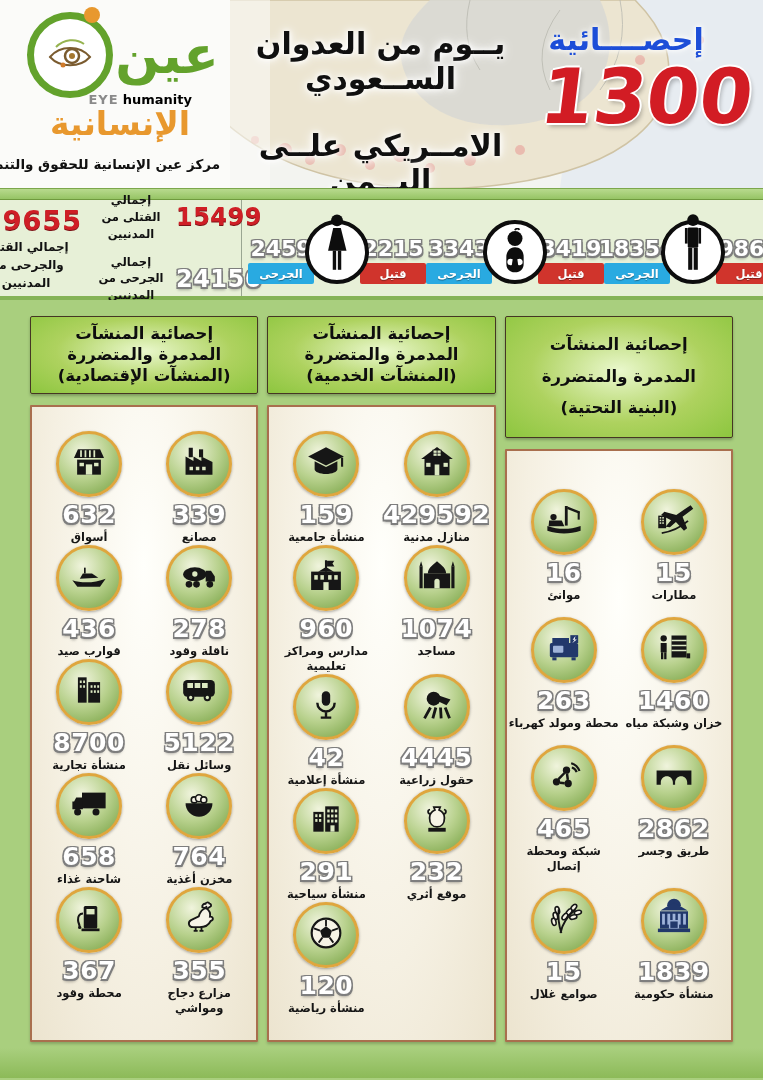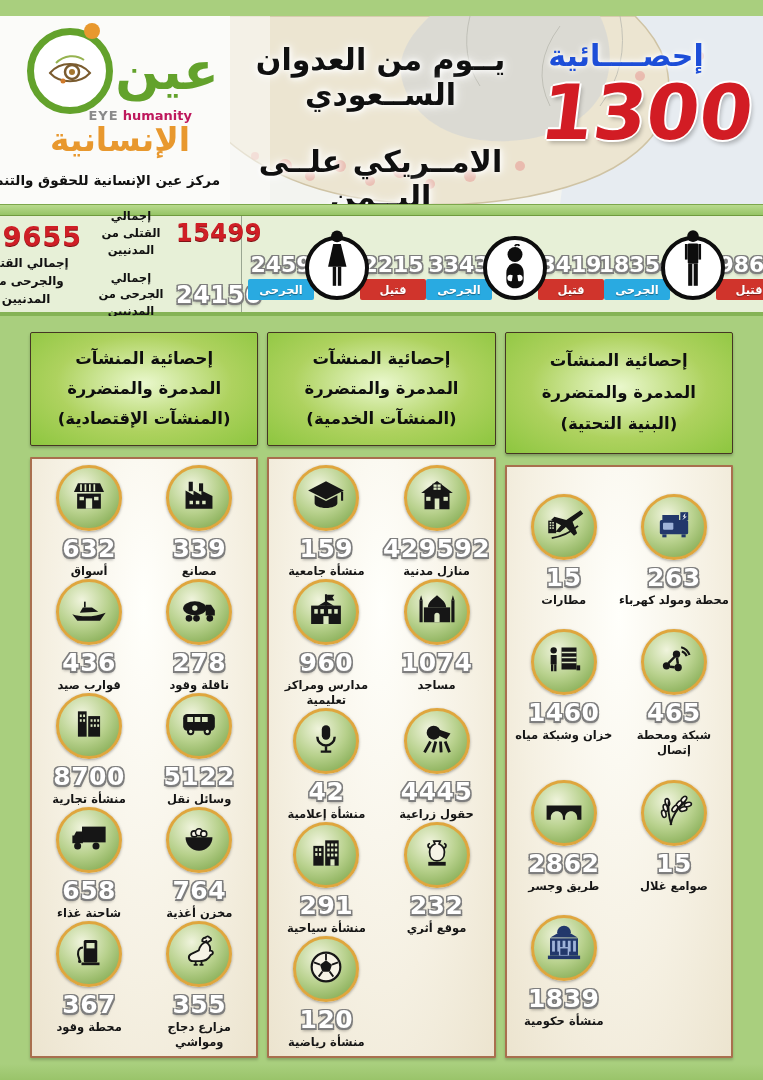--- a/index.html
+++ b/index.html
@@ -1,30 +1,30 @@
 <!DOCTYPE html>
 <html lang="ar"><head>
 <meta charset="utf-8">
 <style>
   html,body{margin:0;padding:0;width:763px;height:1080px;overflow:hidden;
     font-family:"DejaVu Sans",sans-serif;background:#a9cf7e;}
-  #page{position:relative;width:763px;height:928px;margin-top:16px;}
+  #page{position:relative;width:763px;height:928px;}
 
   
   #header{position:relative;width:763px;height:188px;background:#fbfbf9;overflow:hidden;}
   #map-bg{position:absolute;inset:0;}
   #logo{position:absolute;left:20px;top:12px;width:200px;text-align:center;z-index:3;}
   .logo-row{display:flex;align-items:center;justify-content:center;gap:2px;}
   .eye-badge{width:72px;height:72px;border-radius:50%;background:#fff;border:7px solid #63a22c;
     display:flex;align-items:center;justify-content:center;position:relative;}
   .eye-dot{position:absolute;top:-12px;right:6px;width:16px;height:16px;border-radius:50%;background:#e8982e;}
   .logo-ar-main{font-size:52px;font-weight:bold;color:#63a22c;line-height:1;margin-right:-6px;}
   .logo-en{font-size:13px;margin-top:-6px;text-align:right;padding-right:28px;}
   .logo-en .eye{color:#8a8a8a;font-weight:bold;letter-spacing:1px;}
-  .logo-en .hum{color:#be185d;font-weight:bold;}
+  .logo-en .hum{color:#000000;font-weight:bold;}
   .logo-ar-sub{font-size:33px;font-weight:bold;color:#e8982e;line-height:1.05;}
   .logo-tagline{margin-top:14px;font-size:13.5px;font-weight:bold;color:#111;white-space:nowrap;}
   #title-block{position:absolute;left:208px;top:26px;width:345px;text-align:center;z-index:2;}
   .title-line{font-size:30px;font-weight:bold;color:#101010;
     text-shadow:0 0 5px #fff,0 0 9px #fff,0 0 14px #fff;}
   .title-line + .title-line{margin-top:32px;}
   #stat-head{position:absolute;right:52px;top:22px;width:170px;text-align:center;z-index:2;}
   .stat-word{font-size:30px;font-weight:bold;color:#1d4ed8;text-shadow:0 0 5px #fff,0 0 8px #fff;}
   .stat-number{font-size:76px;font-weight:bold;color:#d21c24;line-height:.95;margin-top:4px;
     transform:skewX(-7deg);text-shadow:-2px 0 0 #fff,2px 0 0 #fff,0 2px 0 #fff,0 -2px 0 #fff,3px 4px 4px rgba(0,0,0,.25);}
@@ -60,21 +60,21 @@
   #main{position:relative;height:778px;background:#a9cf7e;padding:16px 30px 0;box-sizing:border-box;}
   #columns{display:flex;gap:9px;height:726px;}
   .col{flex:1;display:flex;flex-direction:column;}
   .col-head{height:122px;border:1.5px solid #453723;border-radius:2px;
     background:radial-gradient(ellipse at 50% 45%,#eaf8cd 0%,#aed25f 55%,#8dc63f 100%);
     display:flex;flex-direction:column;justify-content:space-evenly;text-align:center;padding:6px 16px;box-sizing:border-box;
     box-shadow:0 2px 3px rgba(0,0,0,.25);}
   .hline{font-size:16.5px;font-weight:bold;color:#0e0e0e;line-height:1.1;}
   .panel{flex:1;margin-top:11px;border:2px solid #a96f4e;border-radius:1px;
     background:radial-gradient(ellipse at 50% 25%,#fffffb 0%,#f5f0e2 60%,#ece4cf 100%);
-    display:grid;grid-template-columns:1fr 1fr;align-content:space-evenly;justify-items:center;padding:6px 2px;box-sizing:border-box;
+    display:grid;grid-template-columns:1fr 1fr;align-content:space-evenly;justify-items:center;padding:24px 2px;box-sizing:border-box;
     box-shadow:0 2px 3px rgba(0,0,0,.2);}
   .cell{display:flex;flex-direction:column;align-items:center;text-align:center;}
   .icon-circle{width:60px;height:60px;border-radius:50%;border:3px solid #dfa63e;
     background:radial-gradient(circle at 38% 30%,#f0f4dd 0%,#b8d18d 48%,#739f3f 100%);
     display:flex;align-items:center;justify-content:center;box-shadow:0 1px 3px rgba(0,0,0,.35);}
   .cell-num{font-size:25px;font-weight:bold;letter-spacing:.5px;margin-top:3px;}
   .cell-label{font-size:11.5px;font-weight:bold;color:#151515;line-height:1.3;max-width:112px;margin-top:1px;}
   #footer-strip{position:absolute;left:0;right:0;bottom:0;height:30px;
     background:linear-gradient(#a9cf7e,#8cba58);}
 </style>
@@ -541,20 +541,34 @@
         <div class="col">
     <div class="col-head">
       <div class="hline" dir="rtl">إحصائية المنشآت</div>
       <div class="hline" dir="rtl">المدمرة والمتضررة</div>
       <div class="hline" dir="rtl">(البنية التحتية)</div>
     </div>
     <div class="panel">
             <div class="cell">
     <div class="icon-circle">
                 <span class="ficon"><svg width="42" height="42" viewBox="0 0 24 24">
+                    <rect x="12.5" y="4" width="1.6" height="11.2" fill="#161616"></rect>
+                    <path d="M14 4.3l7.2 2.9-.5 1.2-6.9-2.7z" fill="#161616"></path>
+                    <path d="M20.4 7.4v4.4" stroke="#161616" stroke-width="1.2"></path>
+                    <circle cx="6" cy="10.3" r="1.8" fill="#161616"></circle>
+                    <path d="M3.5 12.3h7.2l1.5 3.2h-9z" fill="#161616"></path>
+                    <path d="M2.5 15.4c6.5 2.2 12.5 2.2 19 0v2.8c-6.5 2-12.5 2-19 0z" fill="#161616"></path>
+                  </svg></span>
+              </div>
+    <div class="cell-num outl">16</div>
+    <div class="cell-label" dir="rtl">موانئ</div>
+  </div>
+            <div class="cell">
+    <div class="icon-circle">
+                <span class="ficon"><svg width="42" height="42" viewBox="0 0 24 24">
                     <rect x="3" y="9.5" width="4.5" height="7.2" fill="#161616"></rect>
                     <g fill="#dce8c2">
                       <rect x="3.8" y="10.3" width=".9" height=".9"></rect>
                       <rect x="5.3" y="10.3" width=".9" height=".9"></rect>
                       <rect x="3.8" y="11.8" width=".9" height=".9"></rect>
                       <rect x="5.3" y="11.8" width=".9" height=".9"></rect>
                       <rect x="3.8" y="13.3" width=".9" height=".9"></rect>
                       <rect x="5.3" y="13.3" width=".9" height=".9"></rect>
                     </g>
                     <path d="M21.5 3.5l-8.2 5.6-6.8-1.8-1.9 1.8 5.7 3-3.1 3.8 2.5.2 3.4-3 4.6 5 1.8-1.4-2.6-6.6 6.1-4.6z" fill="#161616"></path>

